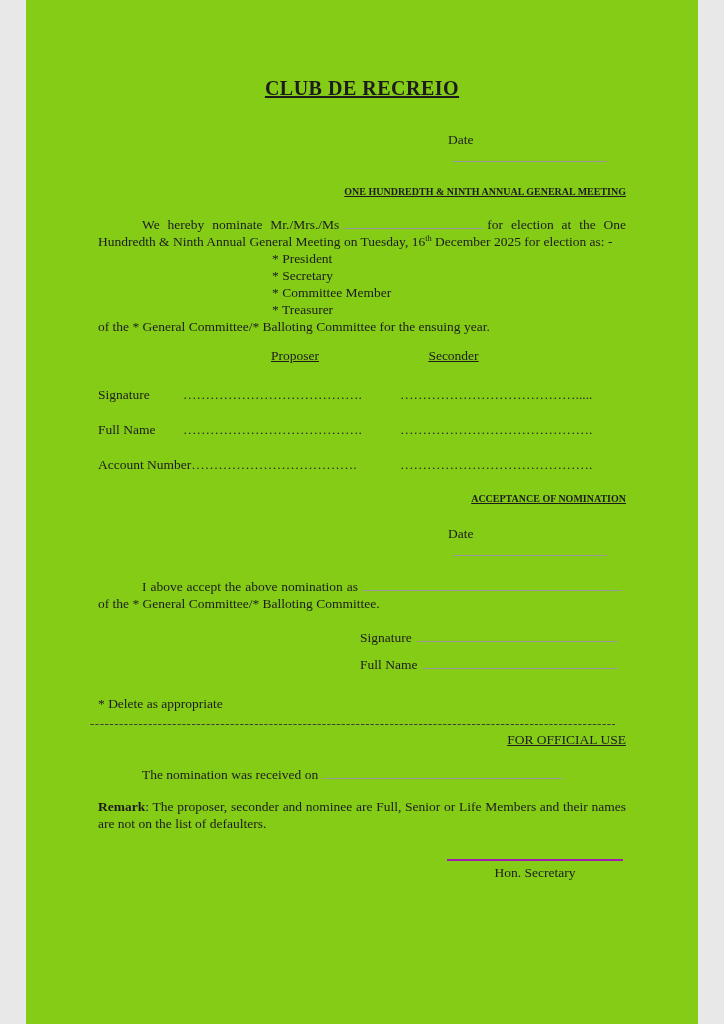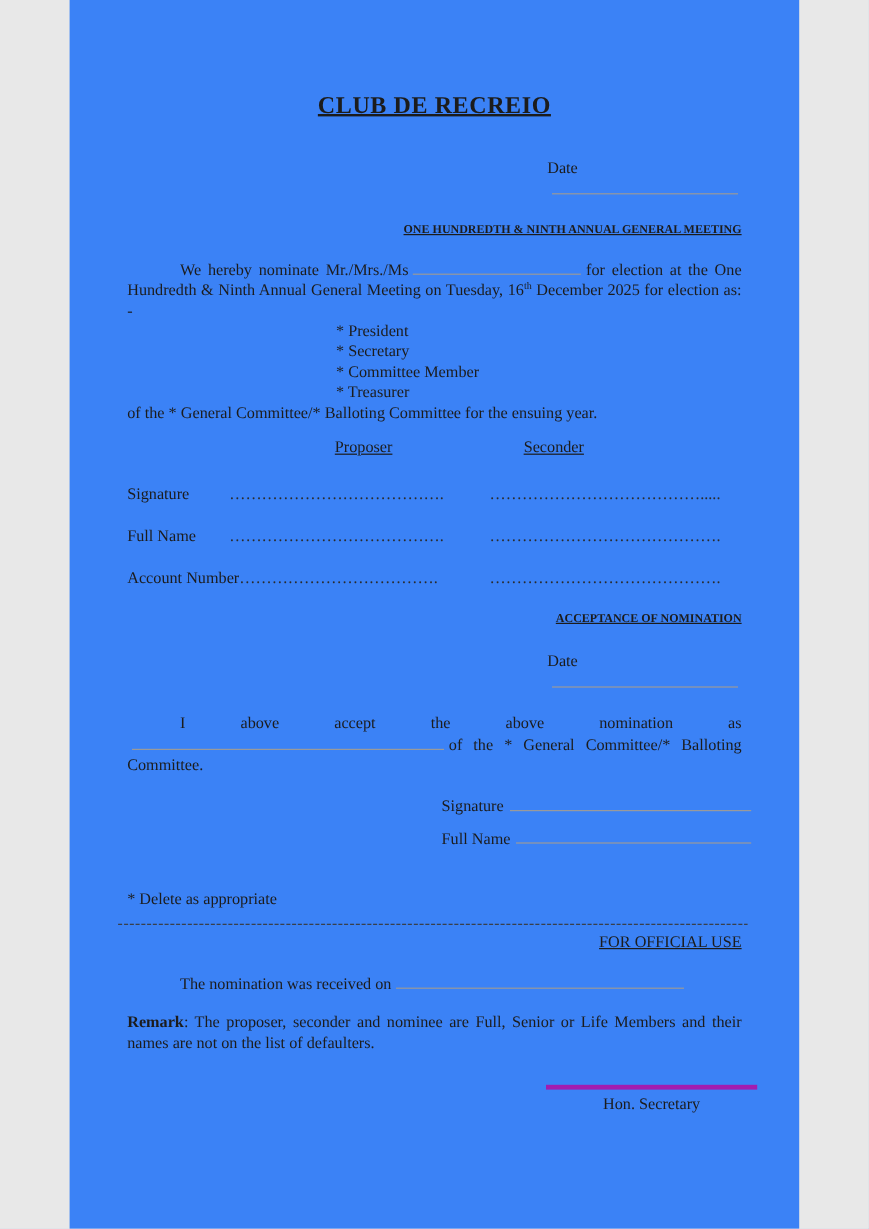--- a/index.html
+++ b/index.html
@@ -1,18 +1,18 @@
 <!DOCTYPE html>
 <html><head>
 <meta charset="utf-8">
 <style>
   html,body { margin:0; padding:0; background:#e8e8e8; }
   .page {
-    width:608px; height:1024px; margin:0 auto; background:#3b82f6;
-    box-sizing:border-box; padding:0 48px; overflow:hidden; position:relative;
+    width:672px; height:1024px; margin:0 auto; background:#84cc16;
+    box-sizing:border-box; padding:0 72px; overflow:hidden; position:relative;
     font-family:"Liberation Serif", serif; font-size:13.5px; line-height:17px; color:#1c1c1c;
   }
   .title {
     margin-top:76px; text-align:center; font-size:20px; line-height:25px;
     font-weight:bold; text-decoration:underline; letter-spacing:0.5px;
   }
   .heading {
     text-align:right; font-weight:bold; text-decoration:underline; font-size:10px;
   }
   .heading-agm { margin-top:17px; }
@@ -36,30 +36,30 @@
   .prow .left { flex:0 0 280px; display:flex; overflow:hidden; }
   .prow .dots { flex:1 1 auto; overflow:hidden; white-space:nowrap; color:#2a2a2a; }
   .prow .right { flex:0 0 210px; margin-left:22px; overflow:hidden; white-space:nowrap; color:#2a2a2a; }
   .accept-heading { margin-top:17px; }
   .date-row2 { margin:18px 0 0 350px; }
   .accept-para { margin-top:17px; text-indent:44px; text-align:justify; }
   .fields { margin:16px 0 0 262px; width:258px; }
   .field-row { display:flex; align-items:baseline; margin-top:9px; }
   .field-row .flabel { flex:0 0 auto; white-space:nowrap; }
   .field-row .fill { flex:1 1 auto; border-bottom:1px solid #9a9a9a; height:13px; margin-left:5px; }
-  .delete-note { margin-top:33px; }
+  .delete-note { margin-top:22px; }
   .note { margin-top:11px; padding-left:40px; text-indent:-40px; text-align:justify; }
   .note .em { font-weight:bold; font-style:italic; }
   .divider { margin:6px 0 0 -8px; width:525px; overflow:hidden; white-space:nowrap;
              font-size:13px; line-height:11px; color:#3a3a3a; letter-spacing:0.5px; }
   .official-heading { margin-top:2px; text-align:right; text-decoration:underline; }
   .received { margin-top:17px; text-indent:44px; }
   .remark { margin-top:15px; text-align:justify; }
   .remark .b { font-weight:bold; }
-  .hon-block { margin:27px 0 0 349px; width:176px; border-top:4px solid #a21caf;
+  .hon-block { margin:27px 0 0 349px; width:176px; border-top:2px solid #a21caf;
                text-align:center; padding-top:3px; }
 </style>
 </head>
 <body>
 
 <div class="page">
 
   <div class="title">CLUB DE RECREIO</div>
 
   <div class="date-row">

